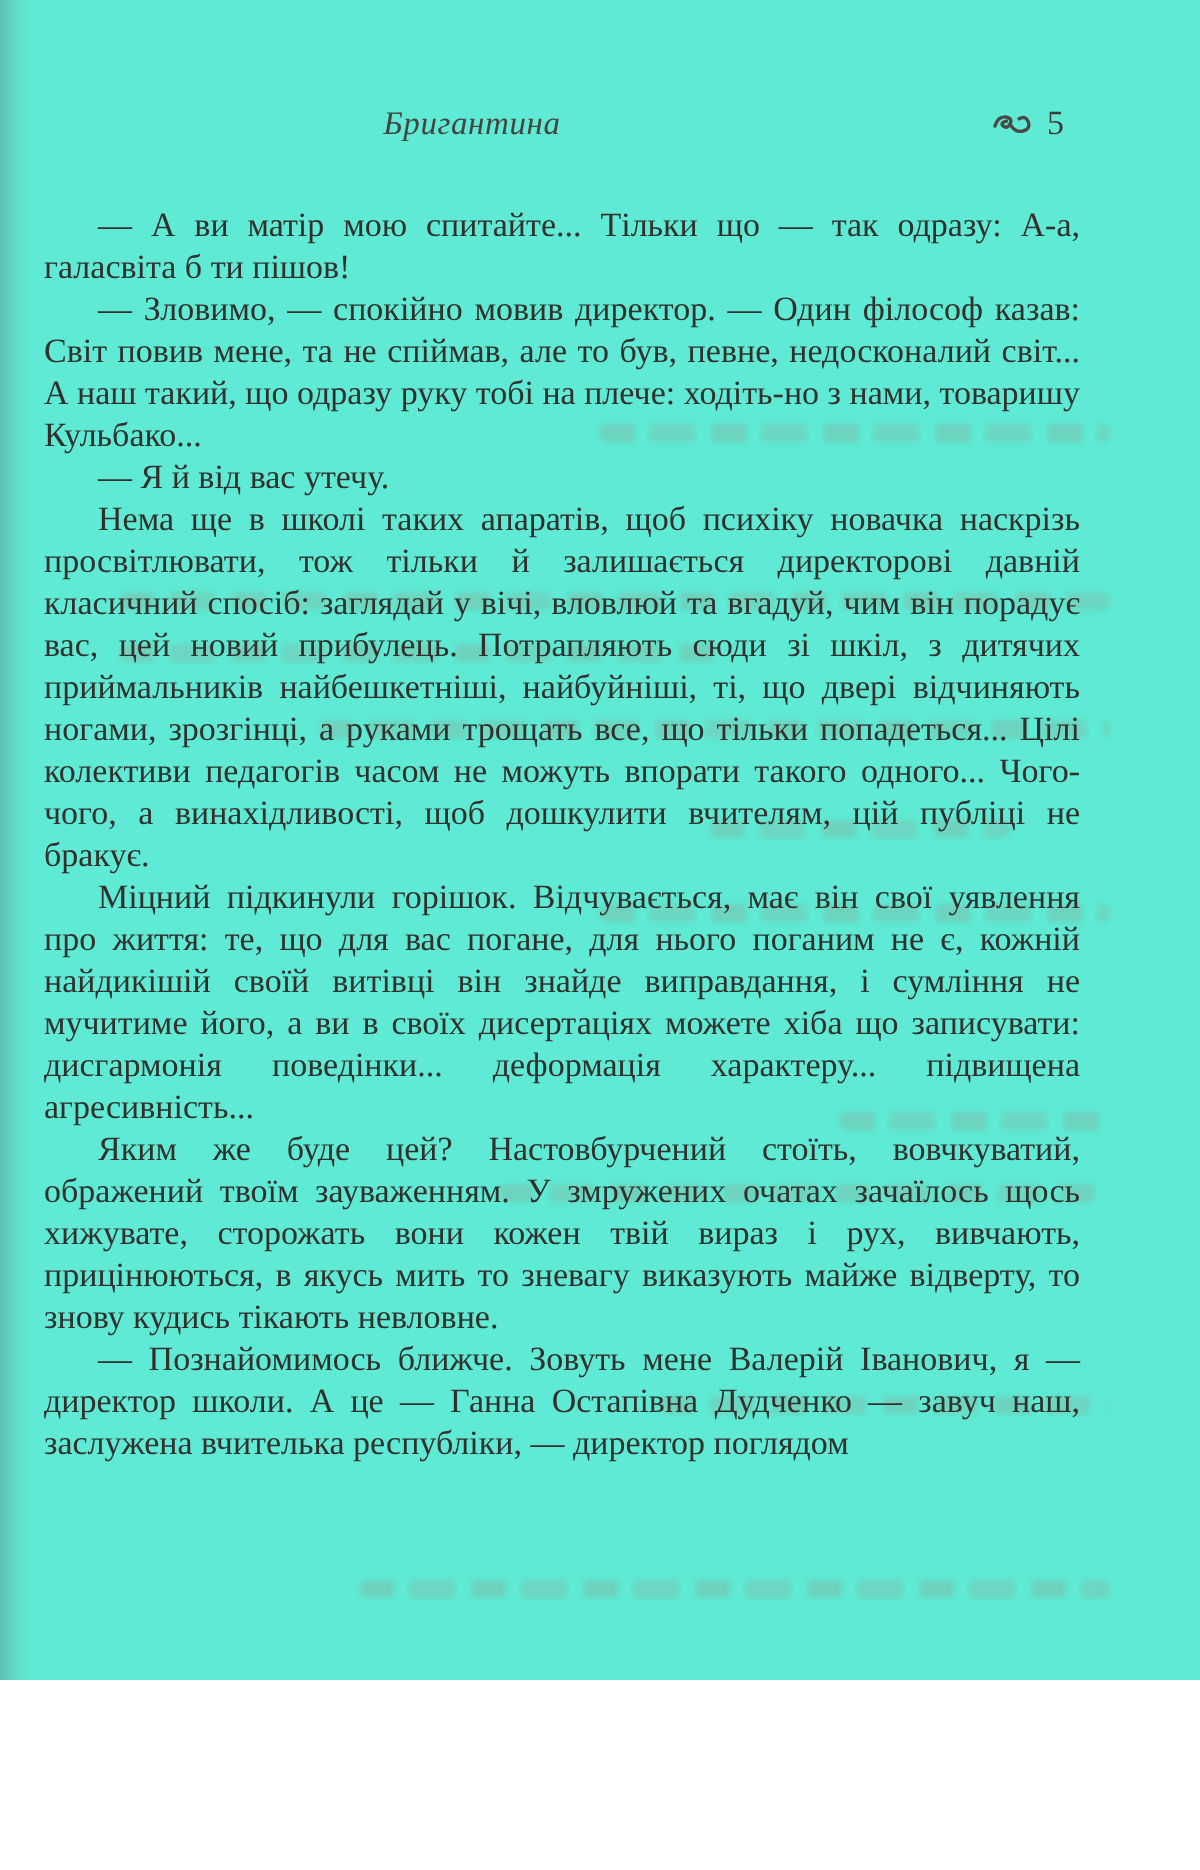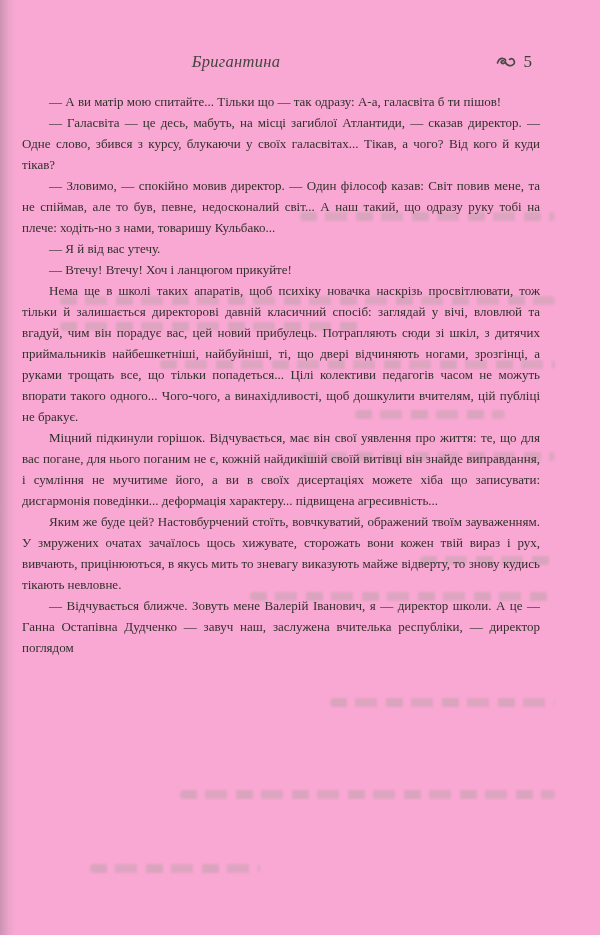--- a/index.html
+++ b/index.html
@@ -3,25 +3,25 @@
 <meta charset="utf-8">
 <style>
   * { margin: 0; padding: 0; box-sizing: border-box; }
   html, body {
     width: 600px; height: 935px;
     overflow: hidden;
     font-family: "Liberation Serif", "DejaVu Serif", serif;
   }
   .page {
     position: relative;
-    width: 600px; height: 935px;
+    width: 600px; height: 840px;
     background:
       radial-gradient(ellipse 420px 300px at 65% 20%, rgba(255,255,255,0.35), rgba(255,255,255,0) 70%),
       linear-gradient(90deg, #cfcecb 0px, #e3e2df 7px, #eeede a 18px, #f1f0ed 60px, #f2f1ee 50%, #efeeeb 90%, #eae9e6 98%, #e5e4e1 100%);
-    background-color: #f9a8d4;
+    background-color: #5eead4;
     overflow: hidden;
   }
   .gutter-shadow {
     position: absolute; left: 0; top: 0; bottom: 0; width: 16px;
     background: linear-gradient(90deg, rgba(90,90,88,0.28), rgba(120,120,118,0.10) 55%, rgba(120,120,118,0) 100%);
     pointer-events: none;
   }
   
   .ghost {
     position: absolute; height: 9px; border-radius: 4px;
@@ -56,23 +56,23 @@
   }
   .pageno-wrap {
     position: absolute; right: 8px; top: 0;
     display: inline-flex; align-items: center; gap: 7px;
     color: #3d3c38;
   }
   .fleuron { display: inline-block; }
   .page-number { font-size: 17px; }
 
   .body-text {
-    position: absolute; top: 91px; left: 22px; width: 518px;
+    position: absolute; top: 102px; left: 22px; width: 518px;
     color: #31302c;
-    font-size: 13px;
+    font-size: 17px;
     line-height: 21px;
     text-align: justify;
     text-rendering: optimizeLegibility;
     hyphens: auto; -webkit-hyphens: auto;
   }
   .body-text p {
     text-indent: 27px;
     margin: 0;
   }
 </style>
@@ -99,22 +99,20 @@
     <span class="pageno-wrap">
       <svg class="fleuron" width="21" height="12" viewBox="0 0 21 12" aria-hidden="true">
         <path d="M1.5 7 Q3 2 7 2.5 Q10.5 3.2 9 6 Q7.5 8.6 5.6 7 Q4 5.5 7.2 4.6 M9 6 Q11.5 10.5 15.5 9.5 Q19.5 8.4 18 4.6 Q16.6 1.6 13.6 3.4" fill="none" stroke="#4a4944" stroke-width="1.7" stroke-linecap="round"></path>
       </svg>
       <span class="page-number">5</span>
     </span>
   </header>
 
   <main class="body-text">
     <p>— А ви матір мою спитайте... Тільки що — так одразу: А-а, галасвіта б ти пішов!</p>
-    <p>— Галасвіта — це десь, мабуть, на місці загиблої Атлантиди, — сказав директор. — Одне слово, збився з курсу, блукаючи у своїх галасвітах... Тікав, а чого? Від кого й куди тікав?</p>
     <p>— Зловимо, — спокійно мовив директор. — Один філософ казав: Світ повив мене, та не спіймав, але то був, певне, недосконалий світ... А наш такий, що одразу руку тобі на плече: ходіть-но з нами, товаришу Кульбако...</p>
     <p>— Я й від вас утечу.</p>
-    <p>— Втечу! Втечу! Хоч і ланцюгом прикуйте!</p>
     <p>Нема ще в школі таких апаратів, щоб психіку новачка наскрізь просвітлювати, тож тільки й залишається директорові давній класичний спосіб: заглядай у вічі, вловлюй та вгадуй, чим він порадує вас, цей новий прибулець. Потрапляють сюди зі шкіл, з дитячих приймальників найбешкетніші, найбуйніші, ті, що двері відчиняють ногами, зрозгінці, а руками трощать все, що тільки попадеться... Цілі колективи педагогів часом не можуть впорати такого одного... Чого-чого, а винахідливості, щоб дошкулити вчителям, цій публіці не бракує.</p>
     <p>Міцний підкинули горішок. Відчувається, має він свої уявлення про життя: те, що для вас погане, для нього поганим не є, кожній найдикішій своїй витівці він знайде виправдання, і сумління не мучитиме його, а ви в своїх дисертаціях можете хіба що записувати: дисгармонія поведінки... деформація характеру... підвищена агресивність...</p>
     <p>Яким же буде цей? Настовбурчений стоїть, вовчкуватий, ображений твоїм зауваженням. У змружених очатах зачаїлось щось хижувате, сторожать вони кожен твій вираз і рух, вивчають, прицінюються, в якусь мить то зневагу виказують майже відверту, то знову кудись тікають невловне.</p>
-    <p>— Відчувається ближче. Зовуть мене Валерій Іванович, я — директор школи. А це — Ганна Остапівна Дудченко — завуч наш, заслужена вчителька республіки, — директор поглядом</p>
+    <p>— Познайомимось ближче. Зовуть мене Валерій Іванович, я — директор школи. А це — Ганна Остапівна Дудченко — завуч наш, заслужена вчителька республіки, — директор поглядом</p>
   </main>
 </div>
 
 </body></html>

